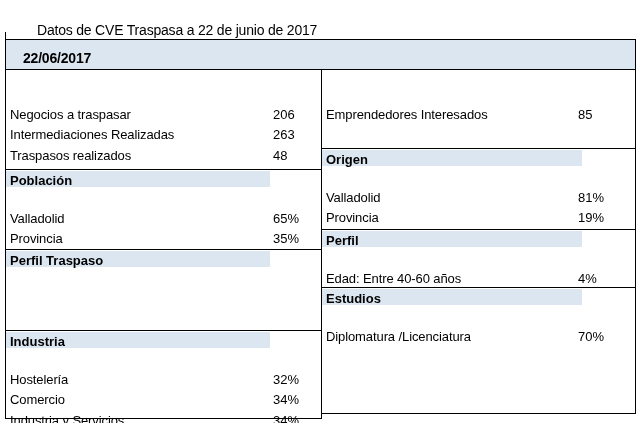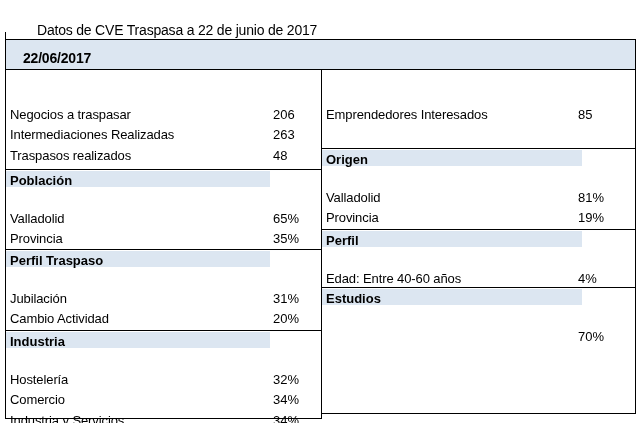--- a/index.html
+++ b/index.html
@@ -76,30 +76,20 @@
           </div>
           <div class="row">
             <span class="label">Provincia</span>
             <span class="value">35%</span>
           </div>
         </div>
       </div>
 
       <div class="box lb3">
         <div class="band">Perfil Traspaso</div>
-        <div class="rows">
-          <div class="row">
-            <span class="label">Jubilación</span>
-            <span class="value">31%</span>
-          </div>
-          <div class="row">
-            <span class="label">Cambio Actividad</span>
-            <span class="value">20%</span>
-          </div>
-        </div>
       </div>
 
       <div class="box lb4">
         <div class="band">Industria</div>
         <div class="rows">
           <div class="row">
             <span class="label">Hostelería</span>
             <span class="value">32%</span>
           </div>
           <div class="row">
@@ -147,20 +137,21 @@
             <span class="label">Edad: Entre 40-60 años</span>
             <span class="value">4%</span>
           </div>
         </div>
       </div>
 
       <div class="box rb4">
         <div class="band">Estudios</div>
         <div class="rows">
           <div class="row">
+            <span class="label">Diplomatura /Licenciatura</span>
             <span class="value">70%</span>
           </div>
         </div>
       </div>
 
     </div>
 
   </div>
 </div>
 

